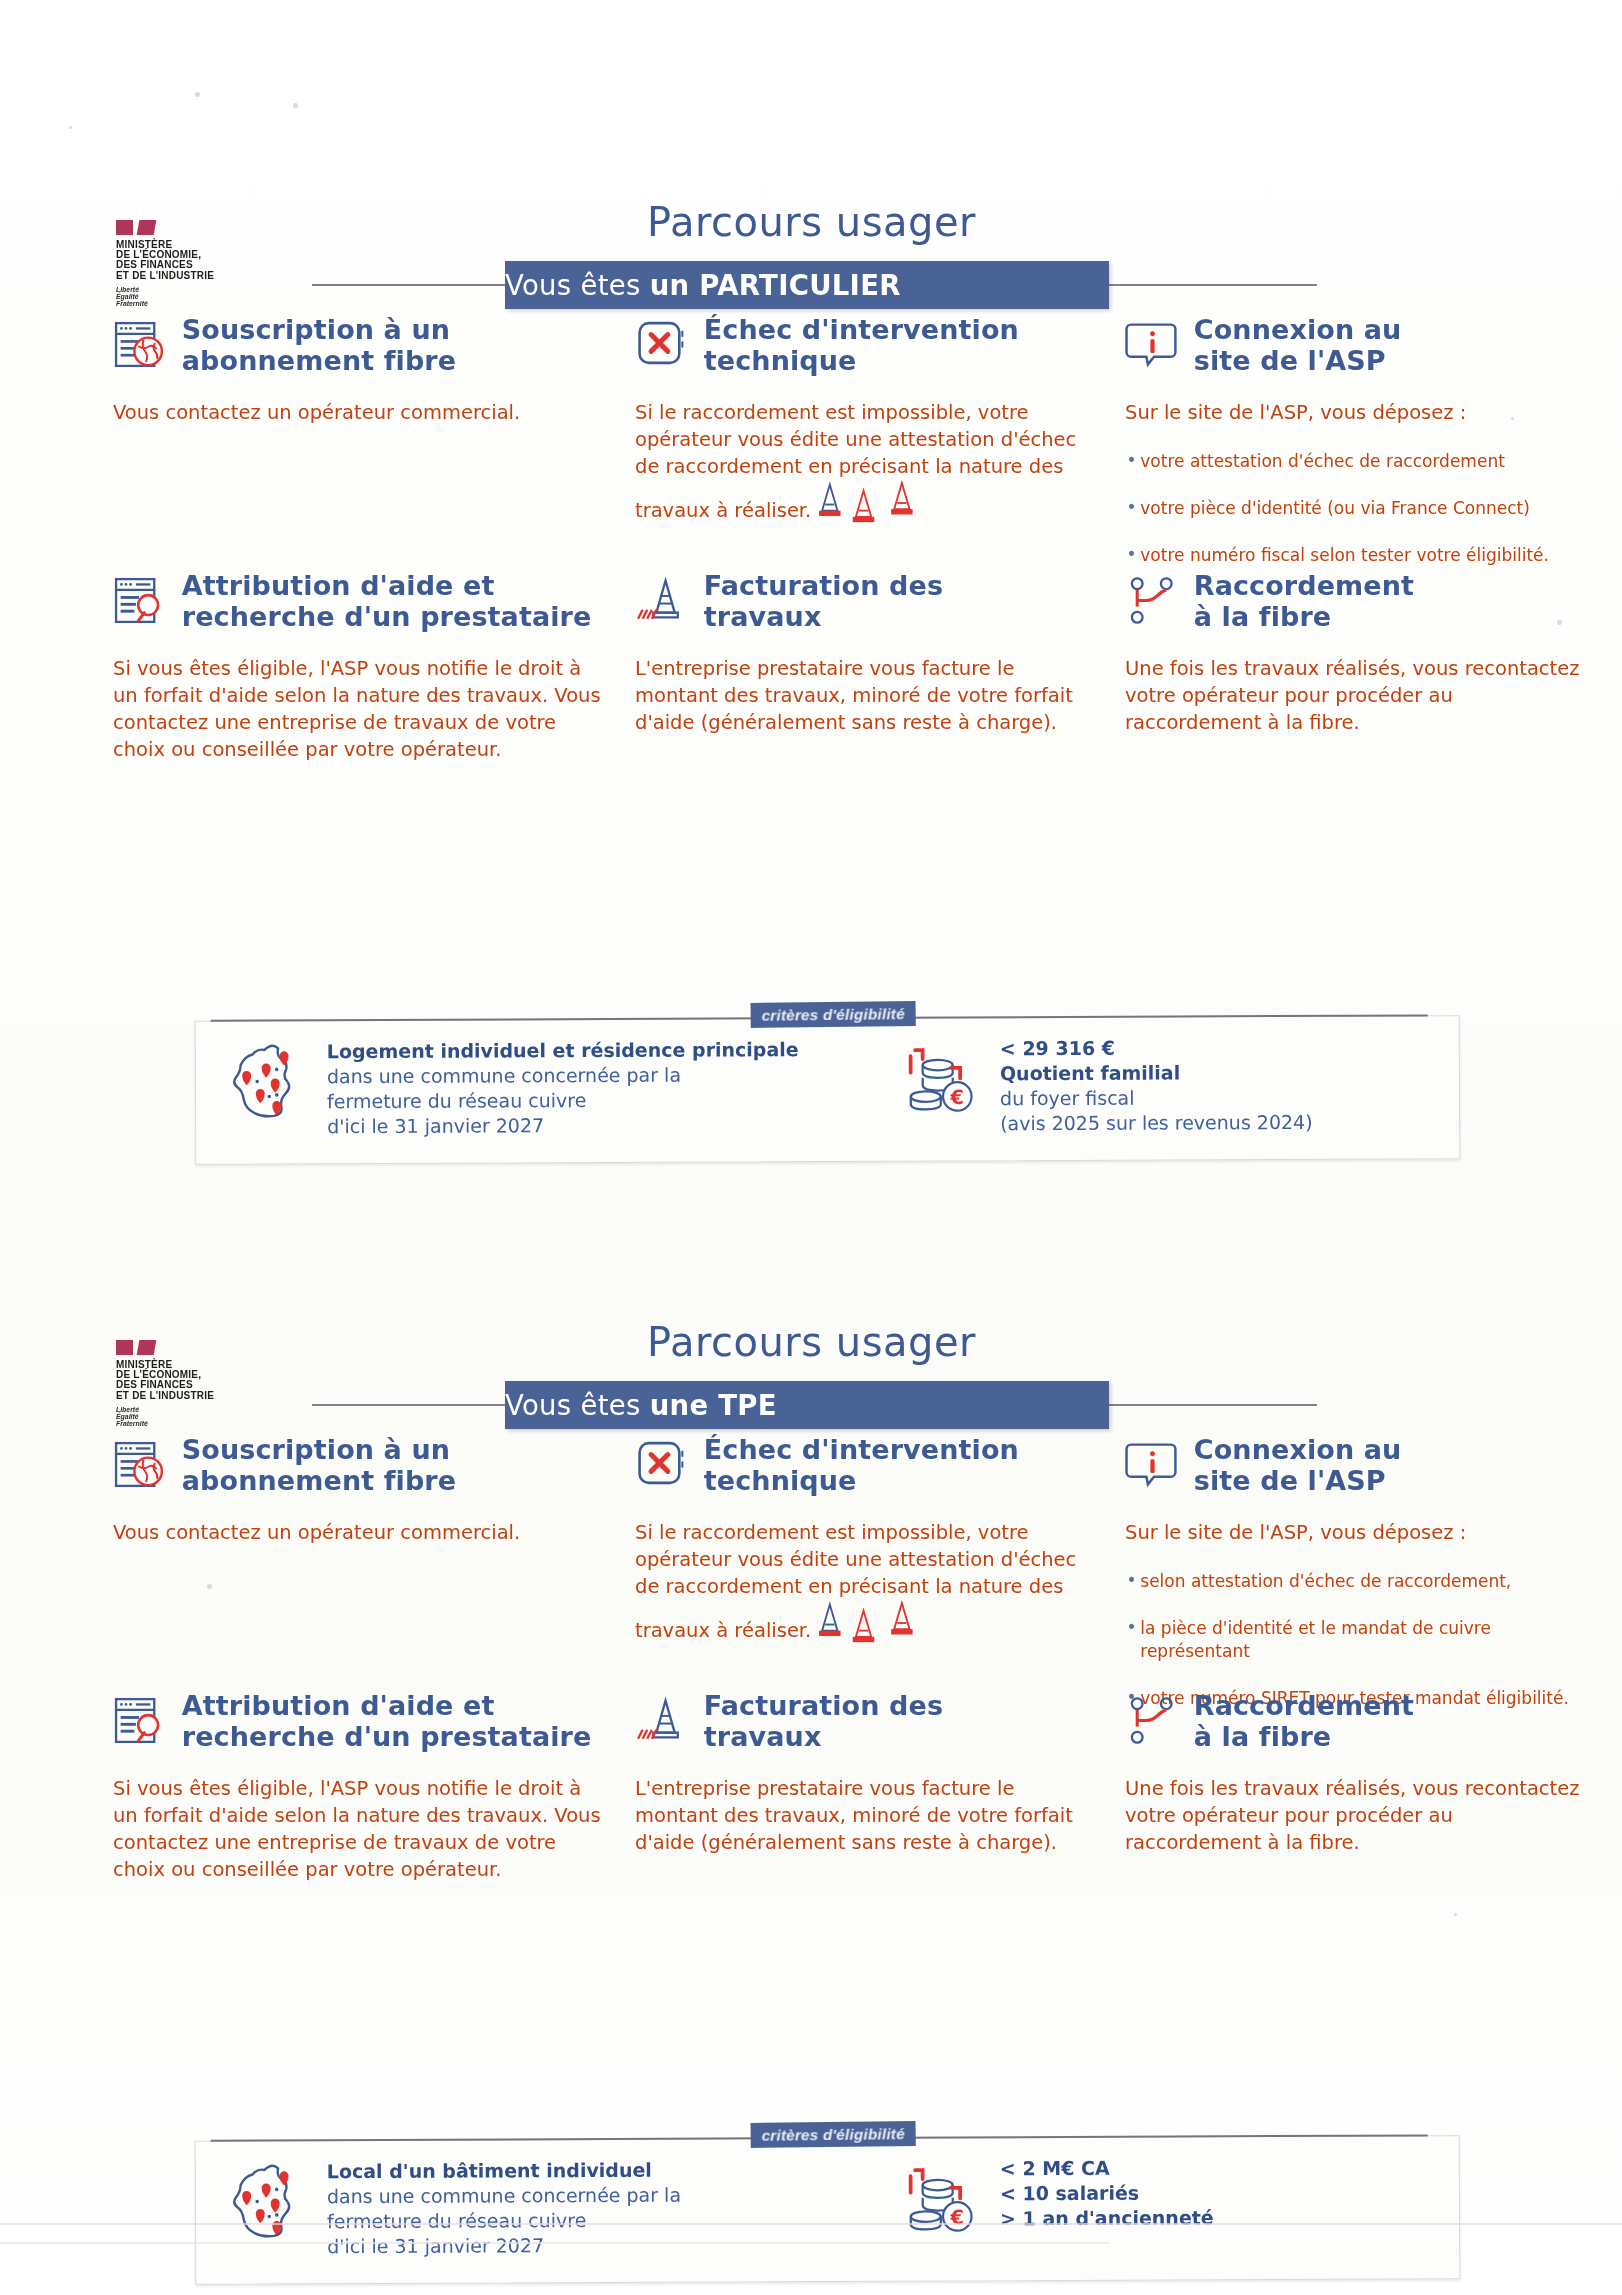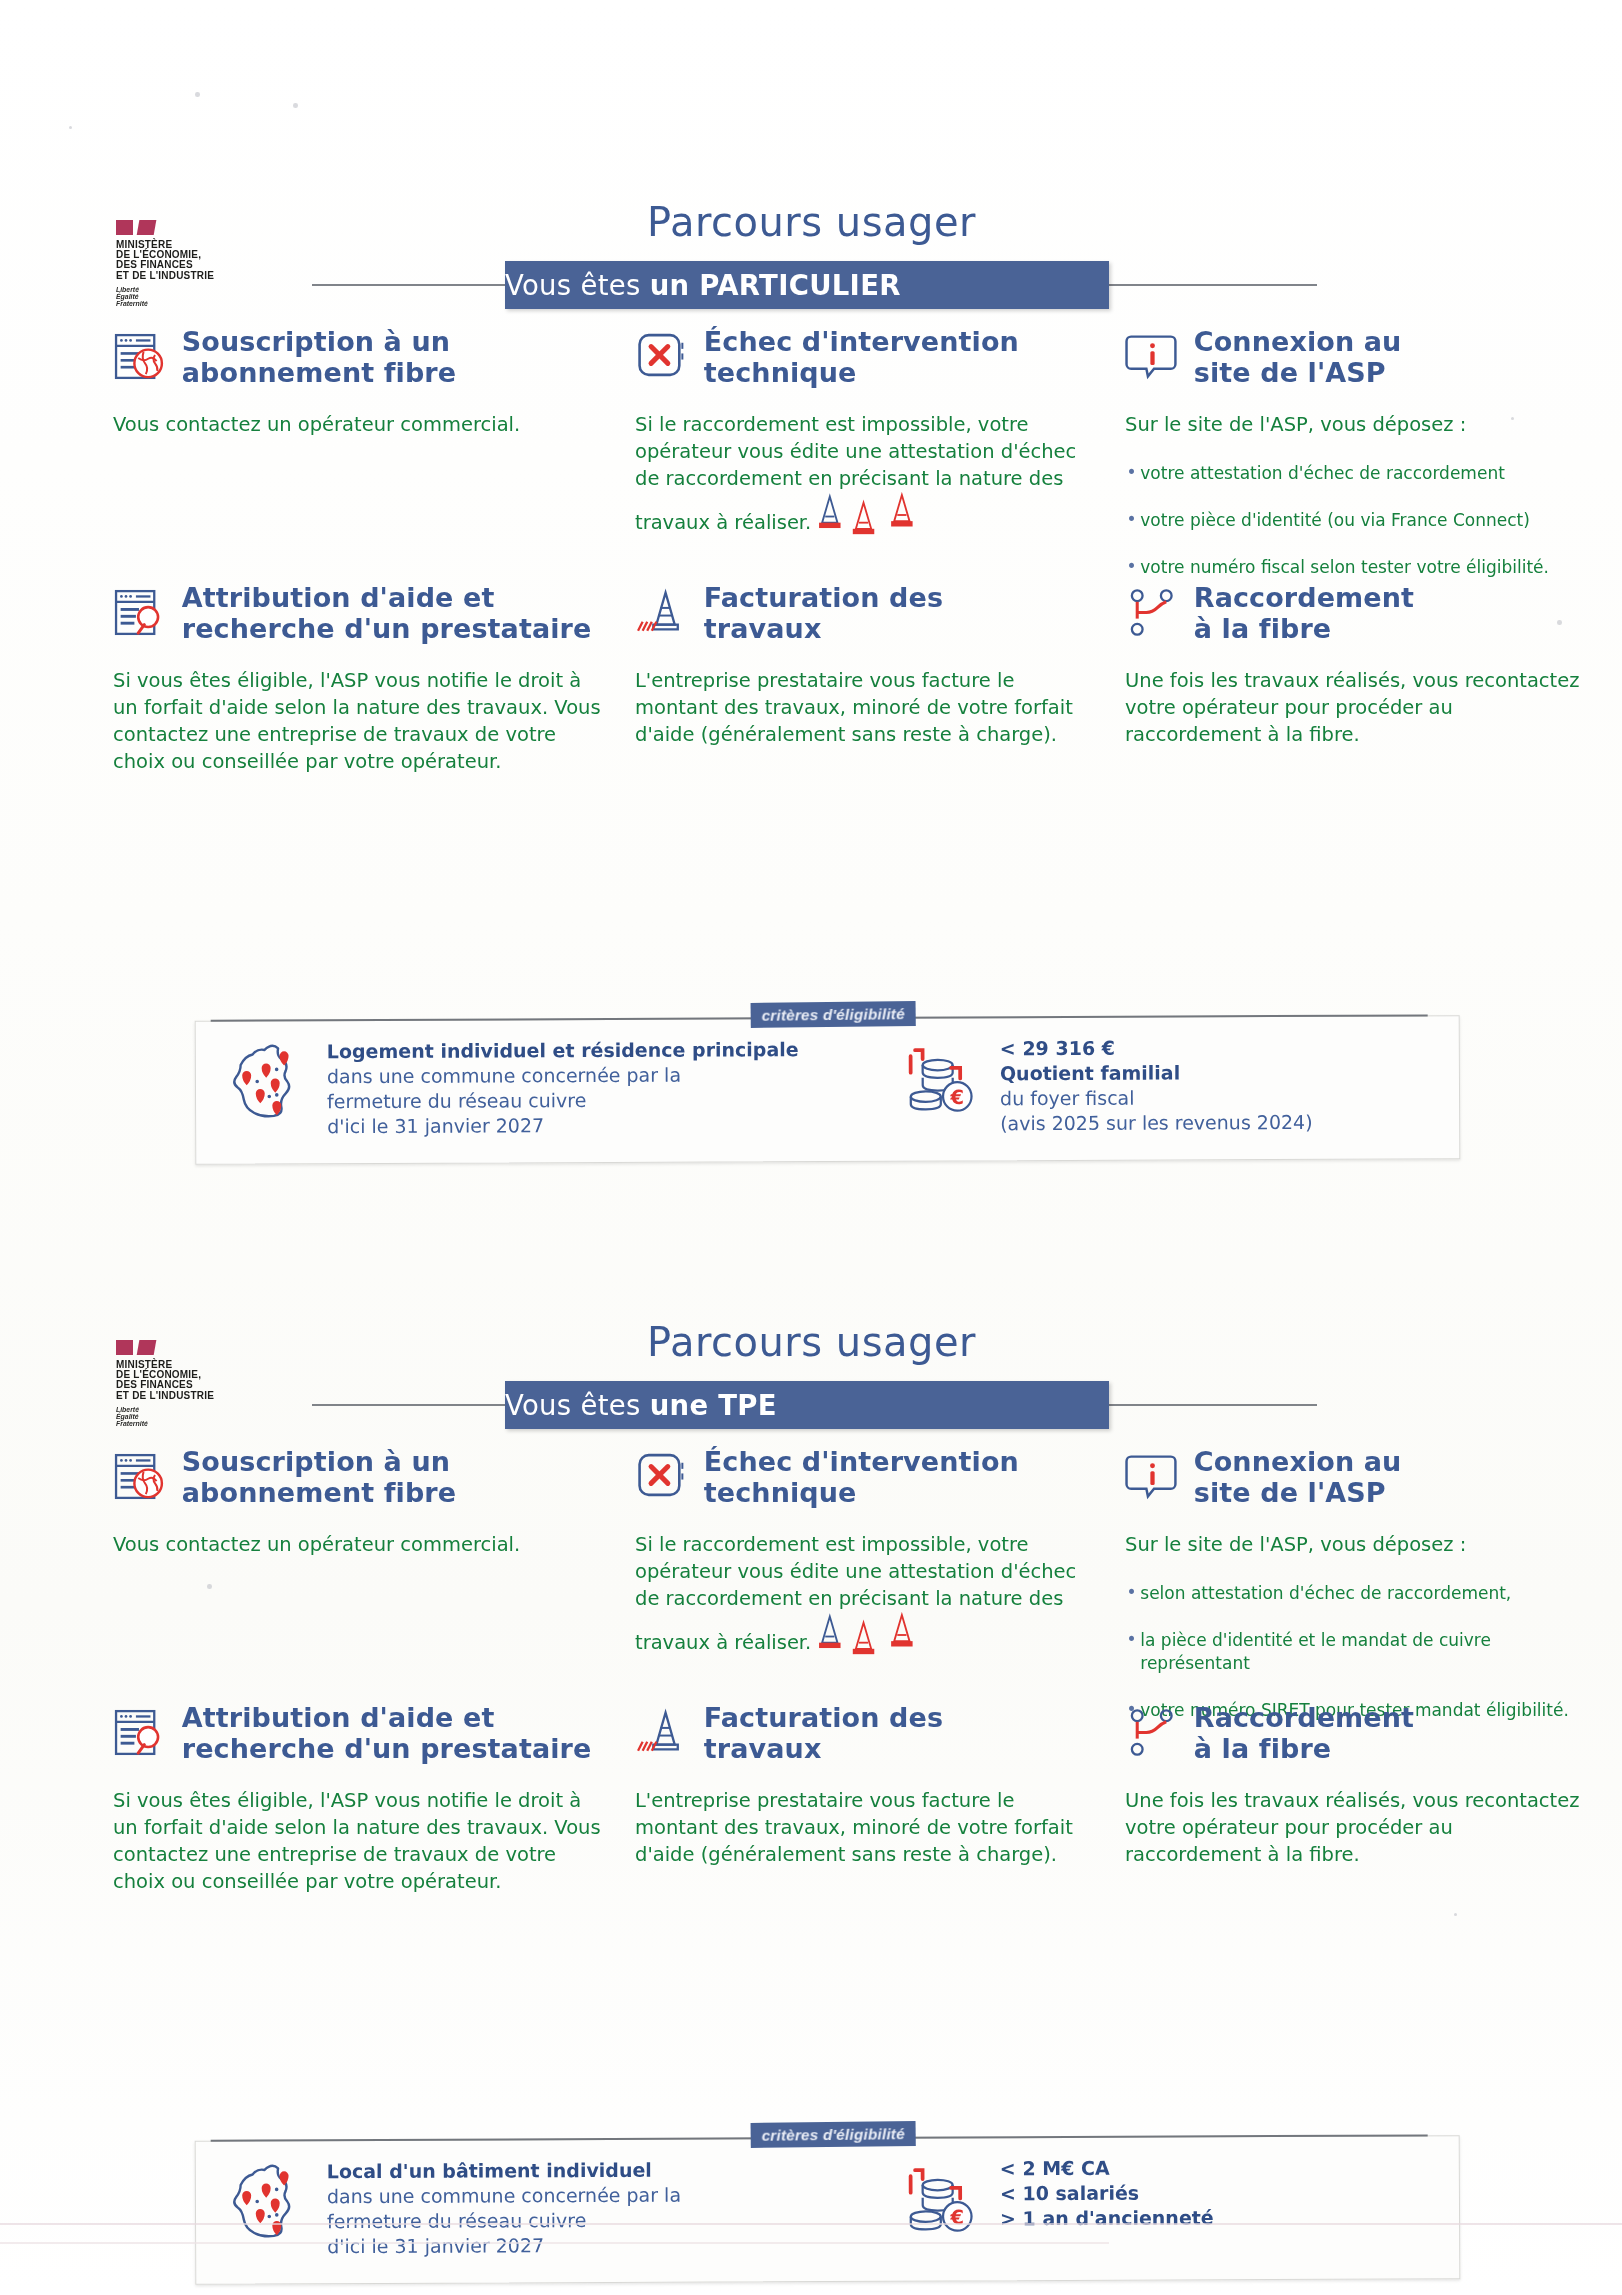--- a/index.html
+++ b/index.html
@@ -61,34 +61,34 @@
   }
   .header-band span{
     color:#ffffff;font-size:27.5px;letter-spacing:0.3px;
     font-family:"DejaVu Sans", sans-serif;
   }
   .header-band .b{font-weight:bold;}
 
   
   .steps{position:absolute;left:0;top:145px;width:1623px;}
   .row{position:relative;height:256px;}
-  .step{position:absolute;top:16px;}
+  .step{position:absolute;top:4px;}
   .c1{left:113px;width:490px;}
   .c2{left:635px;width:459px;}
   .c3{left:1125px;width:459px;}
 
   .step-head{display:flex;align-items:flex-start;gap:13.8px;min-height:73px;}
   .step-icon{flex:0 0 auto;width:55px;height:55px;position:relative;margin-top:3.1px;}
   .step-title{
     font-size:27px;line-height:31px;font-weight:bold;color:#3d5a93;
     letter-spacing:0.1px;
     font-family:"DejaVu Sans", sans-serif;
   }
   .step-body{
-    margin-top:12.2px;font-size:19.5px;line-height:27px;color:#15803d;
+    margin-top:12.2px;font-size:19.5px;line-height:27px;color:#c2410c;
     font-family:"DejaVu Sans", sans-serif;
   }
   .step-body .lead{margin:0;}
   .bullets{margin:0;padding:0;list-style:none;}
   .bullets li{
     position:relative;padding-left:15.3px;font-size:17px;line-height:23px;margin-top:24px;
   }
   .bullets li::before{
     content:"•";position:absolute;left:1.5px;top:-0.8px;color:#5a72a3;
   }

